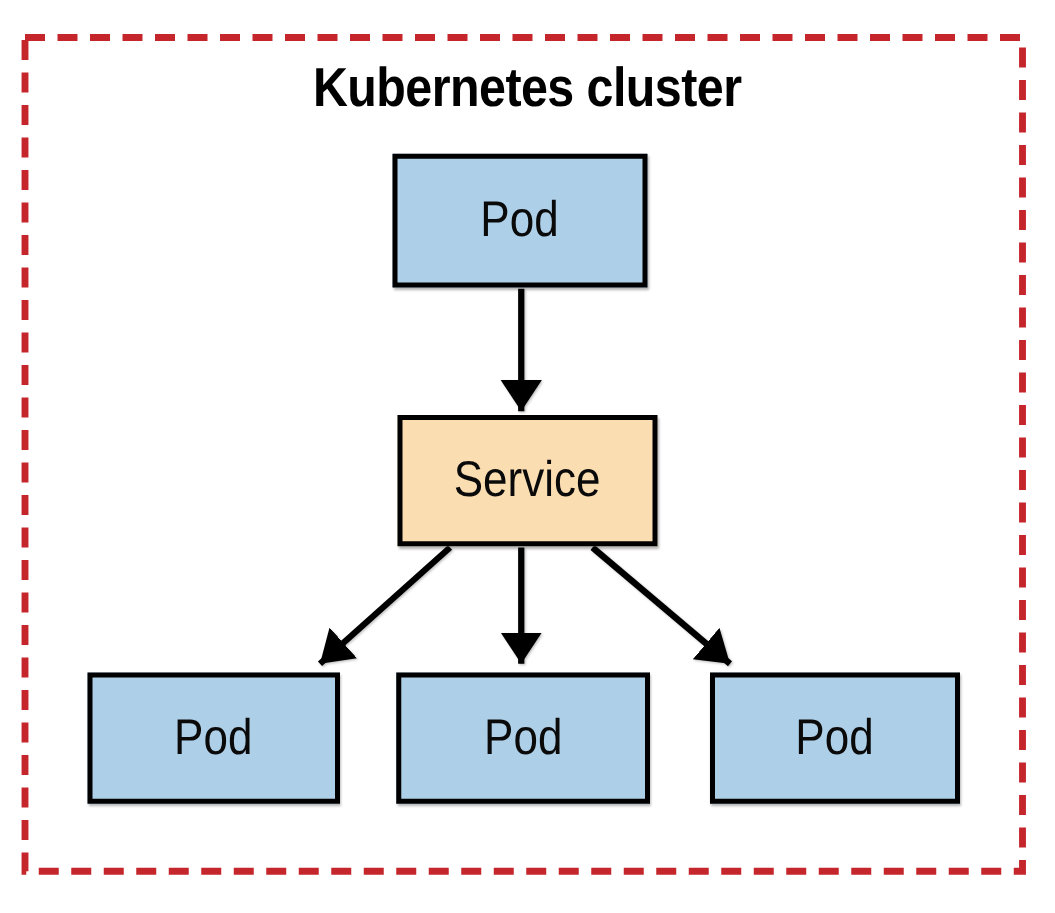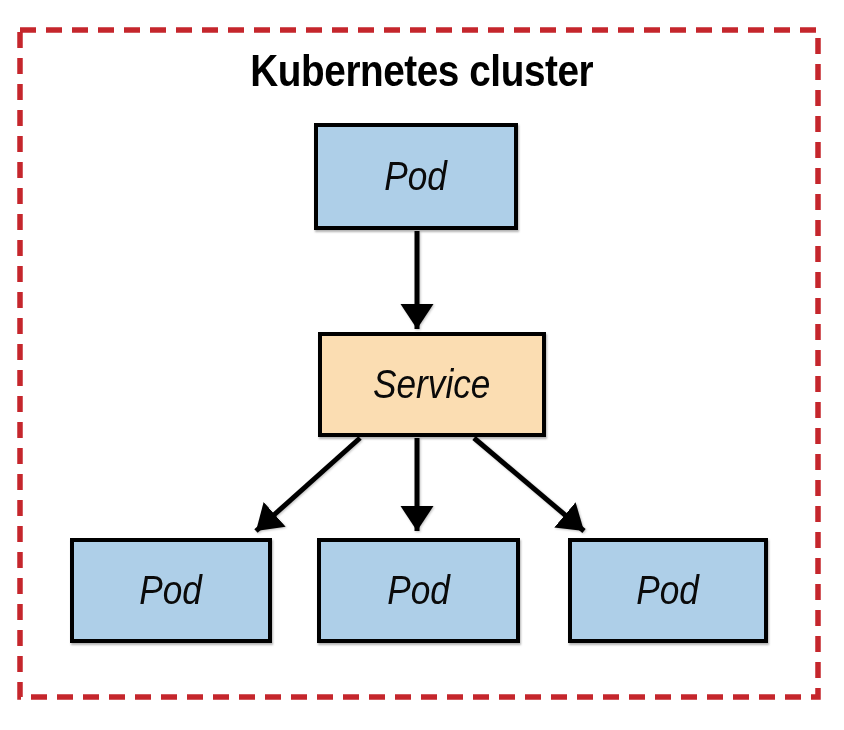--- a/index.html
+++ b/index.html
@@ -37,21 +37,20 @@
     white-space: nowrap;
   }
   .node {
     position: absolute;
     box-sizing: border-box;
     border: 4px solid var(--node-border, #000);
     display: flex;
     align-items: center;
     justify-content: center;
     box-shadow: 1px 2px 2px rgba(0,0,0,0.30);
-    font-style: italic;
   }
   .node.pod     { background: var(--pod-fill, #AECFE8); }
   .node.service { background: var(--service-fill, #FBDDB2); }
   .node-label {
     font-size: 40px;
     font-weight: 400;
     color: #0a0a0a;
     transform: scaleX(0.88);
     transform-origin: center;
     white-space: nowrap;
@@ -79,21 +78,21 @@
       <path d="M474,438 L584,531" marker-end="url(#arrowhead)"></path>
     </g>
   </svg>
 
   <div class="cluster-title">Kubernetes cluster</div>
 
   <div class="node pod" style="left:314px; top:123px; width:204px; height:107px;">
     <span class="node-label">Pod</span>
   </div>
 
-  <div class="node service" style="left:318px; top:332px; width:228px; height:105px;">
+  <div class="node service" style="left:318px; top:332px; width:208px; height:105px;">
     <span class="node-label">Service</span>
   </div>
 
   <div class="node pod" style="left:70px; top:538px; width:202px; height:105px;">
     <span class="node-label">Pod</span>
   </div>
 
   <div class="node pod" style="left:317px; top:538px; width:203px; height:105px;">
     <span class="node-label">Pod</span>
   </div>

